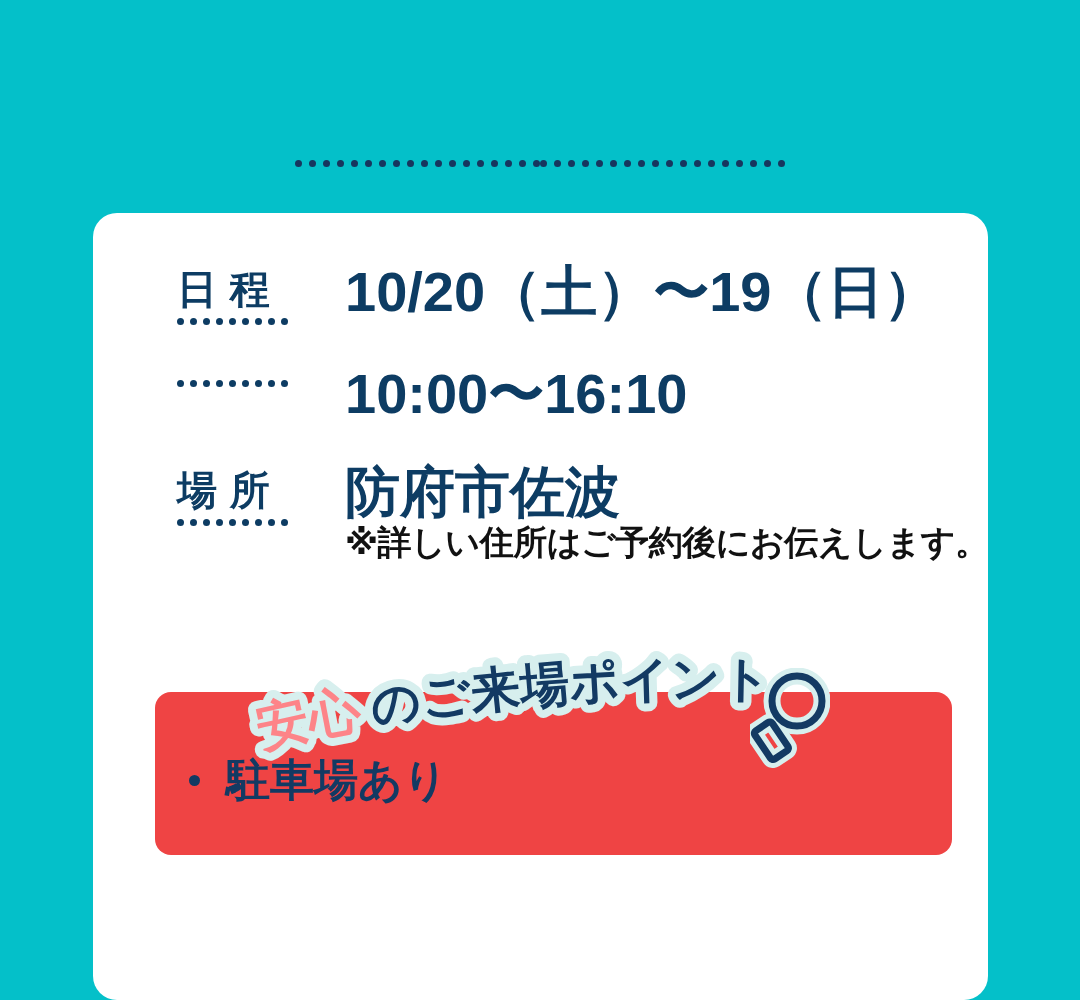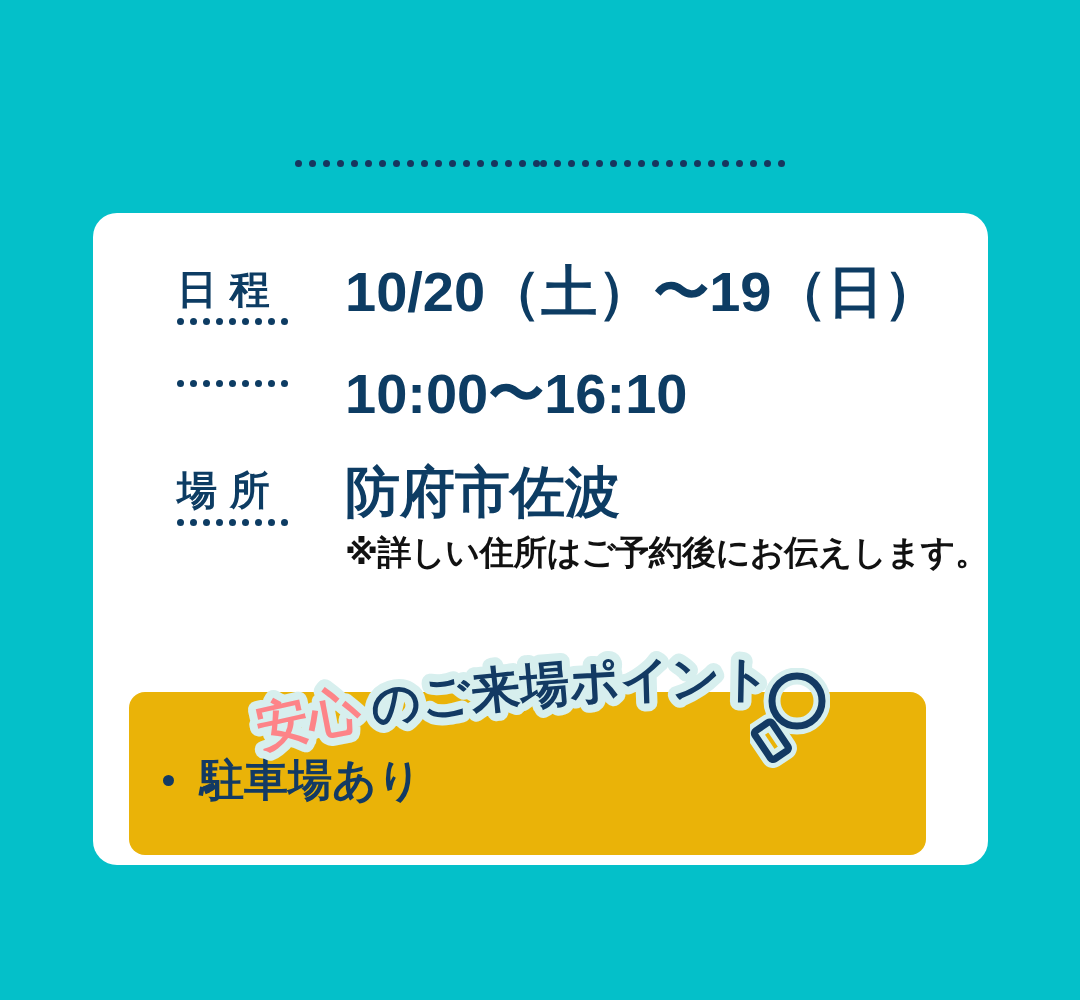--- a/index.html
+++ b/index.html
@@ -54,21 +54,21 @@
       3px 4px 0 #17365e,
       4px 5px 0 #17365e;
   }
 
   
   .card {
     position: absolute;
     left: 93px;
     top: 213px;
     width: 895px;
-    height: 652px;
+    height: 787px;
     background: #ffffff;
     border-radius: 24px;
   }
 
   
   .info-rows {
     position: absolute;
     left: 82px;
     top: 50px;
     width: 800px;
@@ -118,34 +118,33 @@
     line-height: 1.05;
     white-space: nowrap;
     letter-spacing: 0px;
   }
   .row-value.value-place { font-size: 55px; }
   .row-note {
     font-size: 34px;
     font-weight: 700;
     color: #111111;
     line-height: 1.2;
-    margin-top: 10px;
     white-space: nowrap;
     letter-spacing: -0.5px;
     text-align: right;
   }
 
   
   .points-panel {
     position: absolute;
-    left: 36px;
+    left: 62px;
     top: 479px;
     width: 797px;
     height: 163px;
-    background: #eab308;
+    background: #ef4444;
     border-radius: 16px;
   }
   .points-list {
     position: absolute;
     left: 34px;
     top: 66px;
     margin: 0;
     padding: 0;
     list-style: none;
   }

